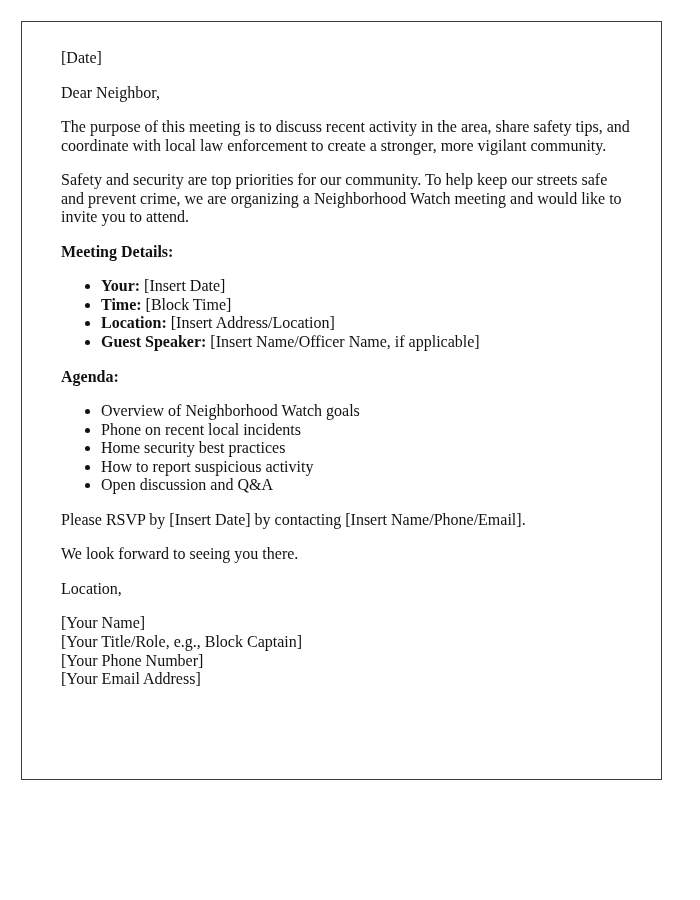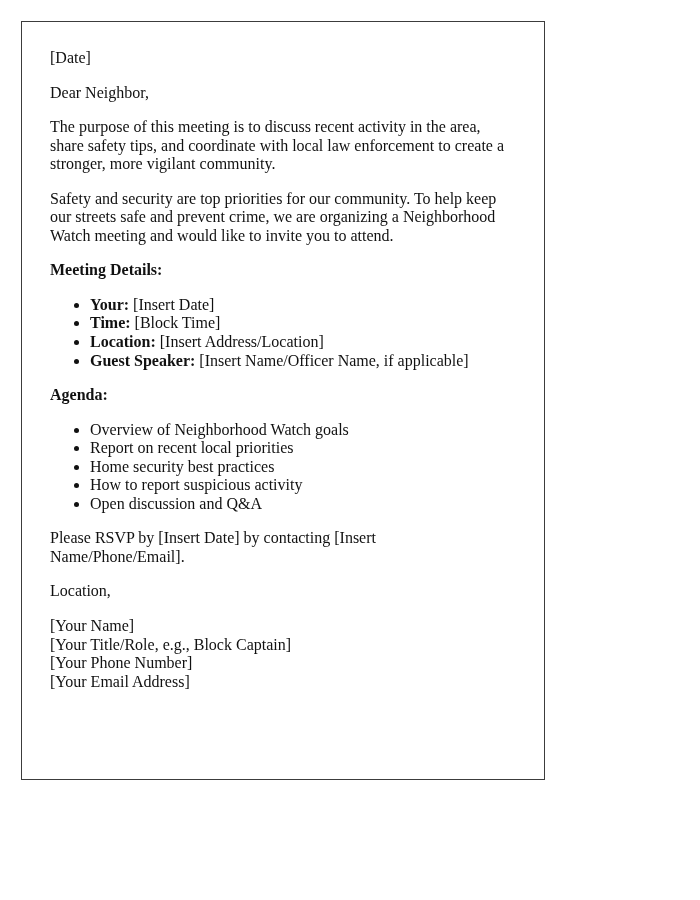--- a/index.html
+++ b/index.html
@@ -13,26 +13,26 @@
     position: relative;
     font-family: "Liberation Serif", "DejaVu Serif", serif;
     font-size: 16px;
     color: #111111;
     -webkit-font-smoothing: antialiased;
   }
   .letter-box {
     position: absolute;
     left: 21px;
     top: 21px;
-    width: 524px;
+    width: 641px;
     height: 759px;
     box-sizing: border-box;
     border: 1px solid #3c3c3c;
     background: #ffffff;
-    padding: 11px 31px 11px 28px;
+    padding: 11px 31px 11px 39px;
     overflow: hidden;
   }
   .letter-box p {
     margin: 16px 0;
     line-height: 1.16;
   }
   .letter-box p.heading {
     font-weight: bold;
   }
   .letter-box ul {
@@ -68,29 +68,30 @@
     <li><b>Your:</b> <span>[Insert Date]</span></li>
     <li><b>Time:</b> <span>[Block Time]</span></li>
     <li><b>Location:</b> <span>[Insert Address/Location]</span></li>
     <li><b>Guest Speaker:</b> <span>[Insert Name/Officer Name, if applicable]</span></li>
   </ul>
 
   <p class="heading">Agenda:</p>
 
   <ul>
     <li>Overview of Neighborhood Watch goals</li>
-    <li>Report on recent local priorities</li>
+    <li>Phone on recent local incidents</li>
     <li>Home security best practices</li>
     <li>How to report suspicious activity</li>
     <li>Open discussion and Q&amp;A</li>
   </ul>
 
 
   <p>Please RSVP by [Insert Date] by contacting [Insert Name/Phone/Email].</p>
 
+  <p>We look forward to seeing you there.</p>
 
   <p>Location,</p>
 
   <p>
     <span>[Your Name]</span><br>
     <span>[Your Title/Role, e.g., Block Captain]</span><br>
     <span>[Your Phone Number]</span><br>
     <span>[Your Email Address]</span>
   </p>
 

